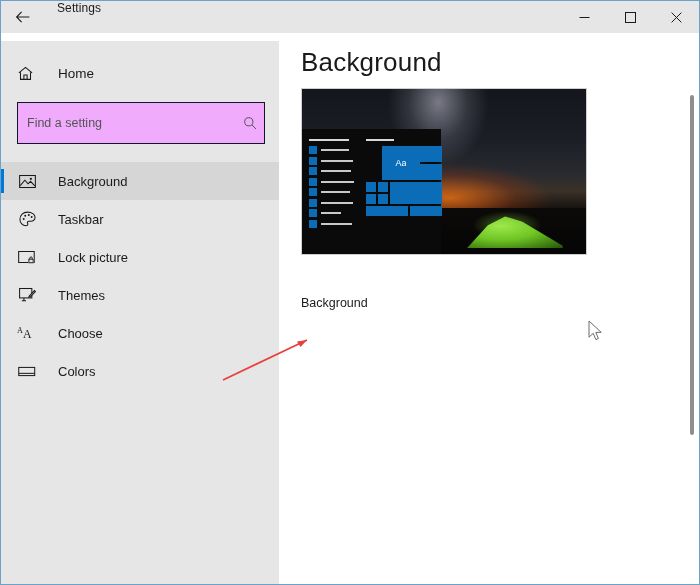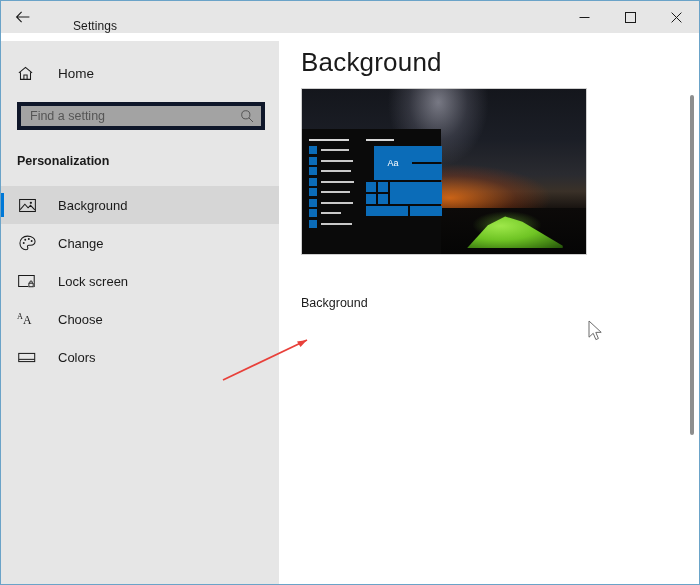--- a/index.html
+++ b/index.html
@@ -26,23 +26,22 @@
     top: 0; left: 0;
     width: 698px;
     height: 32px;
     background: #e6e6e6;
     display: flex;
     align-items: center;
     z-index: 40;
   }
   #titlebar-left {
     display: flex;
-    align-items: flex-end;
+    align-items: flex-start;
     height: 32px;
-    gap: 16px;
   }
   .back-btn {
     width: 44px;
     height: 32px;
     display: flex;
     align-items: center;
     justify-content: center;
     cursor: default;
   }
   .back-btn svg { display: block; }
@@ -91,23 +90,23 @@
     justify-content: flex-start;
   }
   .home-label {
     font-size: 13.5px;
     color: #1a1a1a;
     margin-left: 19px;
   }
 
   .search-wrap {
     margin: 12px 14px 0 16px;
-    height: 28px;
-    background: #a3a3a3;
-    border: 4px solid #0f172a;
+    height: 42px;
+    background: #f0abfc;
+    border: 1px solid #0f172a;
     display: flex;
     align-items: center;
     position: relative;
   }
   .search-wrap input {
     flex: 1;
     border: none;
     outline: none;
     background: transparent;
     font-family: "Liberation Sans", sans-serif;
@@ -443,21 +442,20 @@
     <div class="search-wrap">
       <input type="text" placeholder="Find a setting" style="">
       <span class="search-icon">
         <svg width="14" height="14" viewBox="0 0 14 14">
           <circle cx="5.8" cy="5.8" r="4.1" fill="none" stroke="#555" stroke-width="1"></circle>
           <path d="M8.9 8.9 L13 13" stroke="#555" stroke-width="1"></path>
         </svg>
       </span>
     </div>
 
-    <div class="group-title">Personalization</div>
 
     <div class="nav-list">
 
       <div class="nav-item selected">
         <span class="nav-icon">
           <svg width="17" height="15" viewBox="0 0 18 16">
             <rect x="0.6" y="1.6" width="16.8" height="12.8" fill="none" stroke="#1a1a1a" stroke-width="1.1"></rect>
             <path d="M1.2 12.4 L6.2 6.6 L9.6 10.4 L12.2 7.8 L16.8 12.6" fill="none" stroke="#1a1a1a" stroke-width="1.1"></path>
             <circle cx="12.6" cy="5.1" r="1.2" fill="#1a1a1a"></circle>
           </svg>
@@ -468,35 +466,45 @@
       <div class="nav-item">
         <span class="nav-icon">
           <svg width="17" height="17" viewBox="0 0 18 18">
             <path d="M9 1.2 C4.4 1.2 1 4.5 1 8.8 C1 12.6 3.8 15.6 7.4 15.6 C8.7 15.6 9.4 14.9 9.4 13.9 C9.4 13.1 8.9 12.7 8.9 12.0 C8.9 11.3 9.5 10.8 10.3 10.8 L12.2 10.8 C15 10.8 17 9.1 17 6.6 C17 3.6 13.5 1.2 9 1.2 Z" fill="none" stroke="#1a1a1a" stroke-width="1.1"></path>
             <circle cx="5.0" cy="8.4" r="1.05" fill="#1a1a1a"></circle>
             <circle cx="6.6" cy="5.0" r="1.05" fill="#1a1a1a"></circle>
             <circle cx="10.4" cy="4.3" r="1.05" fill="#1a1a1a"></circle>
             <circle cx="13.4" cy="6.3" r="1.05" fill="#1a1a1a"></circle>
           </svg>
         </span>
-        <span class="nav-label">Change</span>
+        <span class="nav-label">Taskbar</span>
       </div>
 
       <div class="nav-item">
         <span class="nav-icon">
           <svg width="18" height="15" viewBox="0 0 19 16">
             <path d="M0.6 1.6 H17.2 V13.4 H0.6 Z" fill="none" stroke="#1a1a1a" stroke-width="1.1"></path>
             <rect x="10.6" y="8.4" width="6.4" height="5.4" fill="#e6e6e6"></rect>
             <rect x="11.5" y="9.8" width="4.6" height="3.8" fill="none" stroke="#1a1a1a" stroke-width="1"></rect>
             <path d="M12.5 9.8 V8.7 A1.3 1.3 0 0 1 15.1 8.7 V9.8" fill="none" stroke="#1a1a1a" stroke-width="1"></path>
           </svg>
         </span>
-        <span class="nav-label">Lock screen</span>
-      </div>
-
+        <span class="nav-label">Lock picture</span>
+      </div>
+
+      <div class="nav-item">
+        <span class="nav-icon">
+          <svg width="17" height="16" viewBox="0 0 18 17">
+            <rect x="0.6" y="1.6" width="13" height="10" fill="none" stroke="#1a1a1a" stroke-width="1.1"></rect>
+            <path d="M5.2 11.6 V14.6 M3.0 14.6 H7.4" stroke="#1a1a1a" stroke-width="1.1" fill="none"></path>
+            <path d="M11.0 9.4 L16.4 3.8 L17.4 4.8 L12.0 10.4 L10.4 10.8 Z" fill="#e6e6e6" stroke="#1a1a1a" stroke-width="1.1"></path>
+          </svg>
+        </span>
+        <span class="nav-label">Themes</span>
+      </div>
 
       <div class="nav-item">
         <span class="nav-icon">
           <svg width="20" height="16" viewBox="0 0 22 17">
             <text x="0" y="9" font-family="Liberation Serif, serif" font-size="9" fill="#1a1a1a">A</text>
             <text x="6.5" y="14.5" font-family="Liberation Serif, serif" font-size="13" fill="#1a1a1a">A</text>
           </svg>
         </span>
         <span class="nav-label">Choose</span>
       </div>
@@ -557,21 +565,21 @@
               <span class="sm-line" style="width:20px"></span>
             </div>
           <div class="sm-row">
               <span class="sm-sq"></span>
               <span class="sm-line" style="width:31px"></span>
             </div>
         </div>
         <div class="sm-tiles">
           <div class="sm-tilehead"></div>
           <div class="tilegrid">
-            <div class="tile aa" style="left:8px;top:0;width:38px;height:34px;">Aa</div>
+            <div class="tile aa" style="left:16px;top:0;width:38px;height:34px;">Aa</div>
             <div class="tile" style="left:40px;top:0;width:36px;height:16px;"></div>
             <div class="tile" style="left:40px;top:18px;width:36px;height:16px;"></div>
             <div class="tile" style="left:0;top:36px;width:10px;height:10px;"></div>
             <div class="tile" style="left:12px;top:36px;width:10px;height:10px;"></div>
             <div class="tile" style="left:0;top:48px;width:10px;height:10px;"></div>
             <div class="tile" style="left:12px;top:48px;width:10px;height:10px;"></div>
             <div class="tile" style="left:24px;top:36px;width:52px;height:22px;"></div>
             <div class="tile" style="left:0;top:60px;width:42px;height:10px;"></div>
             <div class="tile" style="left:44px;top:60px;width:32px;height:10px;"></div>
           </div>

